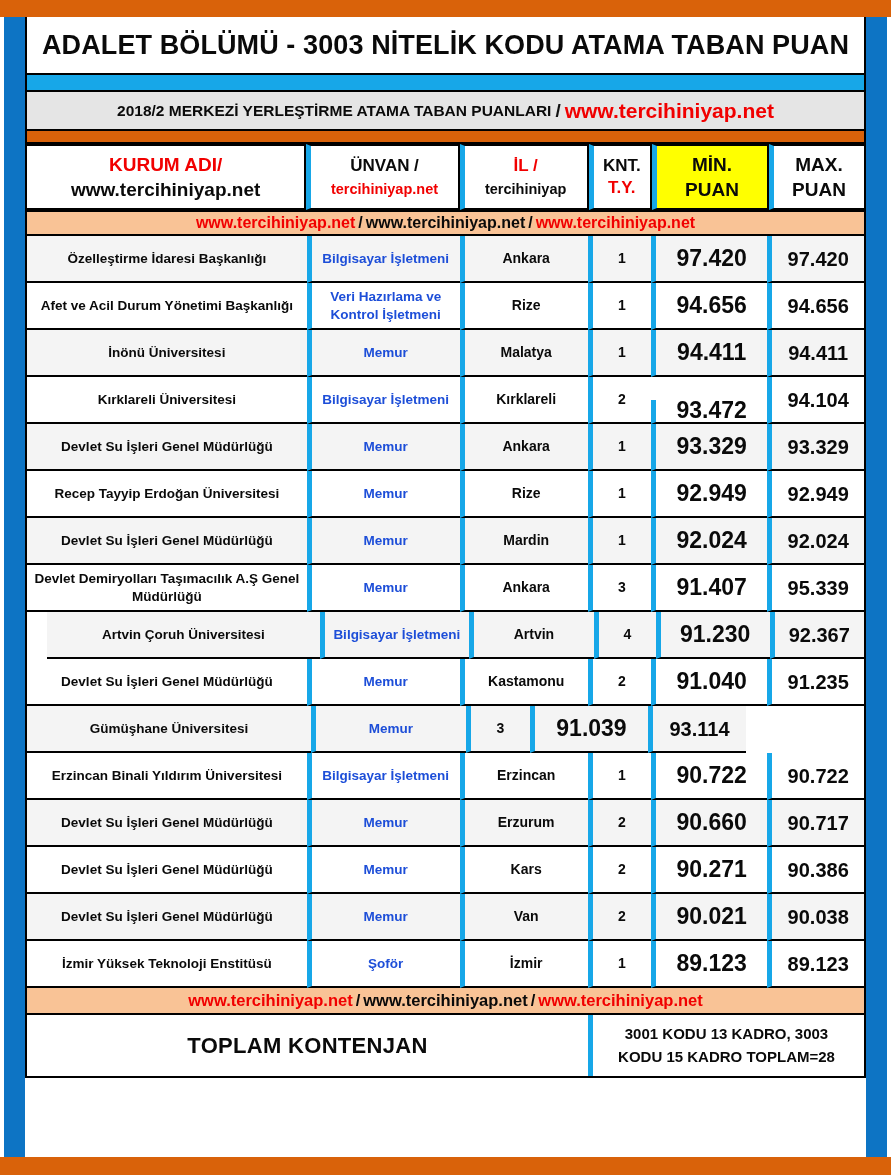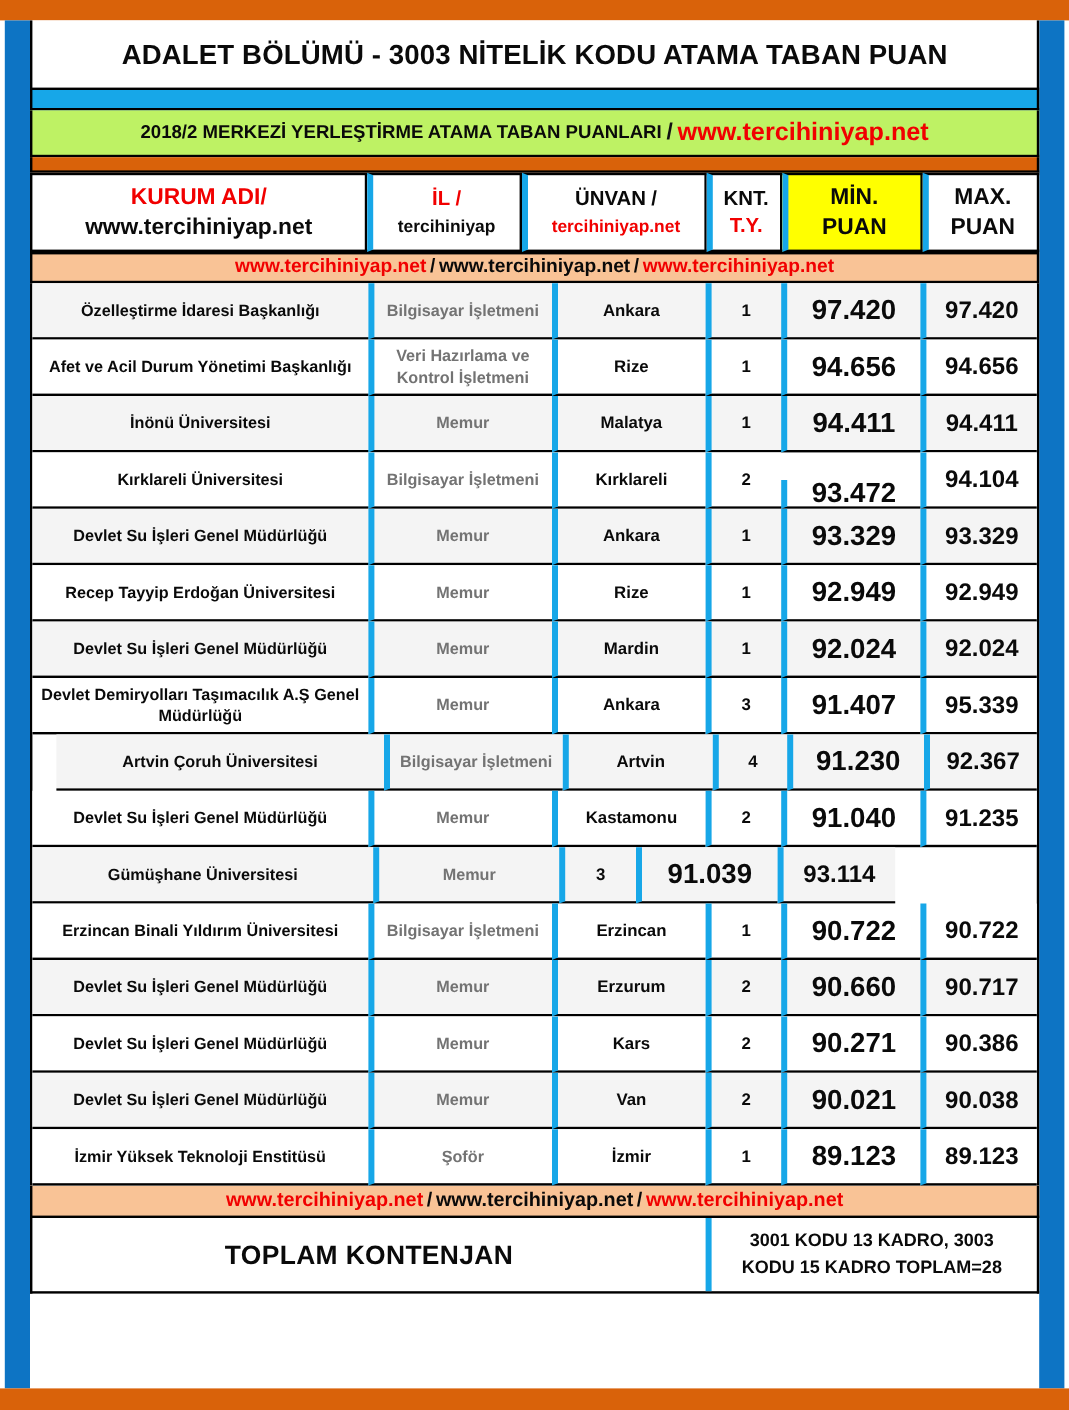--- a/index.html
+++ b/index.html
@@ -39,32 +39,32 @@
   }
   
   .titlebox{
     border:2px solid #000;border-top:none;
     background:#fff;
     height:58px;
     display:flex;align-items:center;justify-content:center;
     box-sizing:border-box;
   }
   .titlebox .t{
-    font-size:23px;font-weight:bold;color:#0a0a0a;
+    font-size:27px;font-weight:bold;color:#0a0a0a;
     letter-spacing:.1px;white-space:nowrap;
   }
   .cyanbar{
     height:17px;background:#17a7e8;
     border-left:2px solid #000;border-right:2px solid #000;
     border-bottom:2px solid #000;
     box-sizing:border-box;
   }
   .subbox{
     border-left:2px solid #000;border-right:2px solid #000;border-bottom:2px solid #000;
-    background:#bef264;height:39px;
+    background:#e5e5e5;height:39px;
     display:flex;align-items:center;justify-content:center;
     box-sizing:border-box;
   }
   .subbox .s1{font-size:15.5px;font-weight:bold;color:#0a0a0a;}
   .subbox .sl{font-size:19px;font-weight:bold;color:#111;padding:0 4px;}
   .subbox .s2{font-size:21px;font-weight:bold;color:#f10000;}
   .orangebar{
     height:13px;background:#d9620a;
     border-left:2px solid #000;border-right:2px solid #000;border-bottom:2px solid #000;
     box-sizing:border-box;
@@ -118,21 +118,21 @@
     box-sizing:border-box;
     border-bottom:2px solid #000;
     display:flex;align-items:center;justify-content:center;
     text-align:center;
     line-height:1.3;
     overflow:hidden;
     padding:0 3px;
   }
   .tcell.sep{border-left:5px solid #17a7e8;}
   .c-kurum{font-size:13.5px;font-weight:bold;color:#0a0a0a;}
-  .c-unvan{font-size:13.5px;font-weight:bold;color:#737373;}
+  .c-unvan{font-size:13.5px;font-weight:bold;color:#1d4ed8;}
   .c-il{font-size:14px;font-weight:bold;color:#0a0a0a;}
   .c-knt{font-size:14px;font-weight:bold;color:#0a0a0a;}
   .c-min{font-size:23px;font-weight:bold;color:#0a0a0a;}
   .c-max{font-size:20px;font-weight:bold;color:#0a0a0a;}
   
   .footpeach{
     height:27px;background:#f9c396;
     border-left:2px solid #000;border-right:2px solid #000;border-bottom:2px solid #000;
     display:flex;align-items:center;justify-content:center;
     box-sizing:border-box;
@@ -178,27 +178,27 @@
       <span class="s2">www.tercihiniyap.net</span>
     </div>
 
     <div class="orangebar"></div>
 
     <div class="hrow">
       <div class="hcell" style="width:284px">
         <div><span class="hl-red h-big">KURUM ADI</span><span class="hl-red h-big">/</span></div>
         <div><span class="hl-blk h-big">www.tercihiniyap.net</span></div>
       </div>
+      <div class="hcell sep" style="width:155px">
+        <div><span class="hl-blk h-mid">ÜNVAN</span> <span class="hl-blk h-mid">/</span></div>
+        <div><span class="hl-red h-sm">tercihiniyap.net</span></div>
+      </div>
       <div class="hcell sep" style="width:130px">
         <div><span class="hl-red h-mid">İL</span> <span class="hl-red h-mid">/</span></div>
         <div><span class="hl-blk h-sm">tercihiniyap</span></div>
-      </div>
-      <div class="hcell sep" style="width:155px">
-        <div><span class="hl-blk h-mid">ÜNVAN</span> <span class="hl-blk h-mid">/</span></div>
-        <div><span class="hl-red h-sm">tercihiniyap.net</span></div>
       </div>
       <div class="hcell sep" style="width:64px">
         <div><span class="hl-blk h-mid">KNT.</span></div>
         <div><span class="hl-red h-mid">T.Y.</span></div>
       </div>
       <div class="hcell sep yellow" style="width:118px">
         <div><span class="hl-blk h-big">MİN.</span></div>
         <div><span class="hl-blk h-big">PUAN</span></div>
       </div>
       <div class="hcell sep" style="width:98px">

